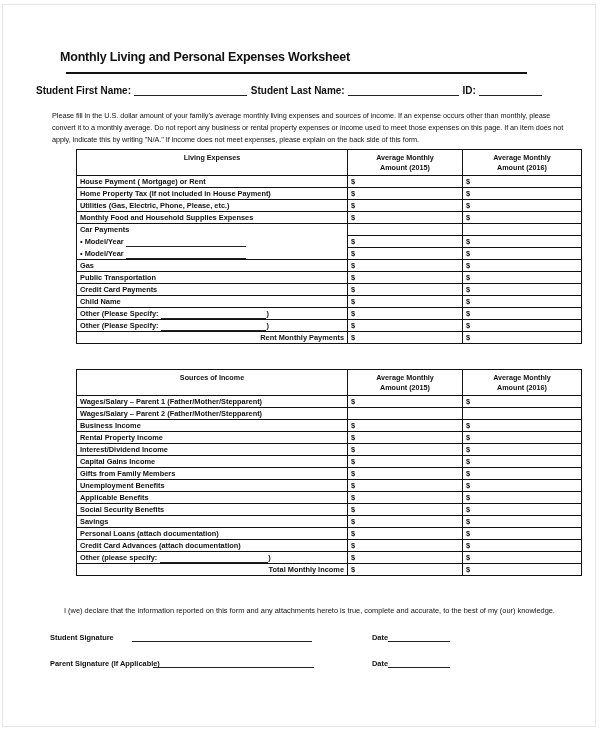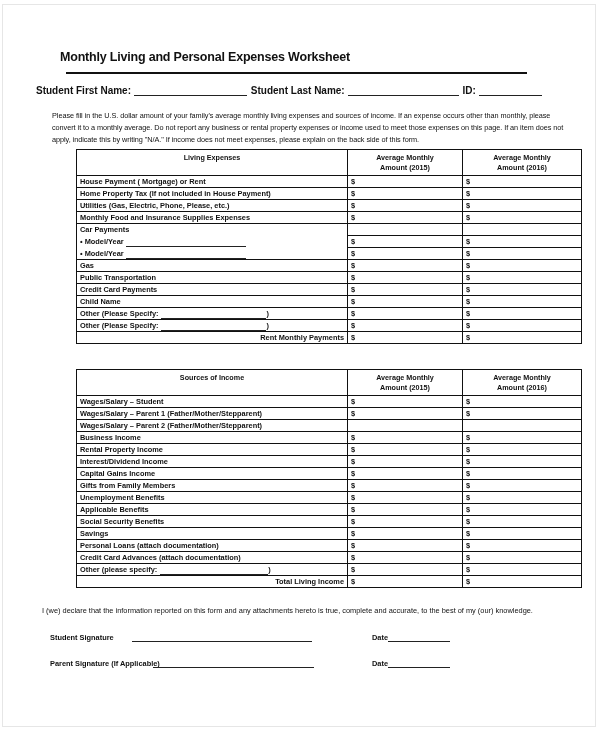--- a/index.html
+++ b/index.html
@@ -40,21 +40,21 @@
   }
   table.grid col.c1 { width: 271px; }
   table.grid col.c2 { width: 115px; }
   table.grid col.c3 { width: 119px; }
   .outer { border: 1.5px solid #111; }
   .total-label { text-align: right; }
   .model-row td.lbl { border-bottom: none; border-top: none; }
   .car-head td.lbl { border-bottom: none; }
   .underscore { display: inline-block; border-bottom: 1px solid #222; height: 8px; vertical-align: bottom; }
   .declare {
-    position: absolute; top: 606px; left: 42px; font-size: 7.4px; white-space: nowrap;
+    position: absolute; top: 606px; left: 64px; font-size: 7.4px; white-space: nowrap;
   }
   .sig-row { position: absolute; left: 50px; font-size: 7.4px; font-weight: bold; white-space: nowrap; }
   .sig-row .sig-line { position: absolute; border-bottom: 1px solid #222; height: 8px; }
 </style>
 </head>
 <body>
 
 <div class="frame"></div>
 
 <div class="title">Monthly Living and Personal Expenses Worksheet</div>
@@ -100,21 +100,21 @@
         <td><span>Home Property Tax (If not included in House Payment)</span></td>
         <td><span>$</span></td>
         <td><span>$</span></td>
       </tr>
       <tr>
         <td><span>Utilities (Gas, Electric, Phone, Please, etc.)</span></td>
         <td><span>$</span></td>
         <td><span>$</span></td>
       </tr>
       <tr>
-        <td><span>Monthly Food and Insurance Supplies Expenses</span></td>
+        <td><span>Monthly Food and Household Supplies Expenses</span></td>
         <td><span>$</span></td>
         <td><span>$</span></td>
       </tr>
     </tbody>
   <tbody>
     <tr class="car-head">
       <td class="lbl">Car Payments</td>
       <td></td>
       <td></td>
     </tr>
@@ -190,25 +190,20 @@
         <div>Amount (2015)</div>
       </th>
       <th>
         <div>Average Monthly</div>
         <div>Amount (2016)</div>
       </th>
     </tr>
   </thead>
   <tbody id="income-body">
       <tr>
-        <td><span>Wages/Salary  – Student</span></td>
-        <td><span>$</span></td>
-        <td><span>$</span></td>
-      </tr>
-      <tr>
         <td><span>Wages/Salary  – Parent 1 (Father/Mother/Stepparent)</span></td>
         <td><span>$</span></td>
         <td><span>$</span></td>
       </tr>
       <tr>
         <td><span>Wages/Salary  – Parent 2 (Father/Mother/Stepparent)</span></td>
         <td></td>
         <td></td>
       </tr>
       <tr>
@@ -267,21 +262,21 @@
         <td><span>$</span></td>
       </tr>
       <tr>
         <td><span>Other (please specify:</span><span class="underscore" style="width: 108px; margin-left: 3px;"></span><span>)</span></td>
         <td><span>$</span></td>
         <td><span>$</span></td>
       </tr>
     </tbody>
   <tbody>
     <tr>
-      <td class="total-label">Total Living Income</td>
+      <td class="total-label">Total Monthly Income</td>
       <td><span>$</span></td>
       <td><span>$</span></td>
     </tr>
   </tbody>
 </table>
 
 <div class="declare">I (we) declare that the information reported on this form and any attachments hereto is true, complete and accurate, to the best of my (our) knowledge.</div>
 
 <div class="sig-row" style="top:633px; width:500px; height:12px">
   <span>Student Signature</span>

